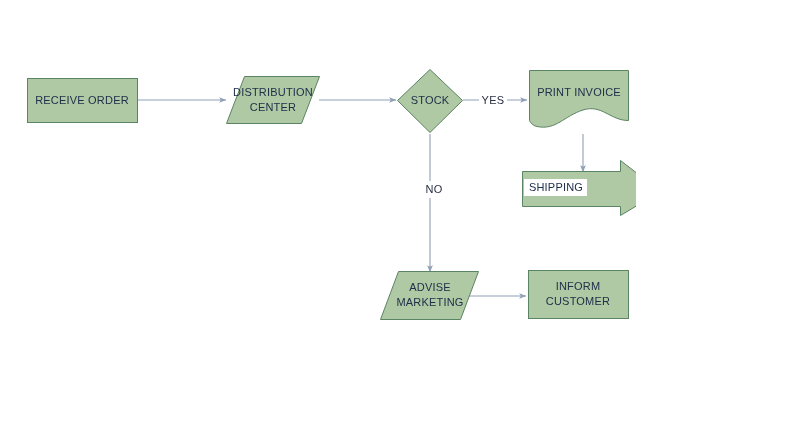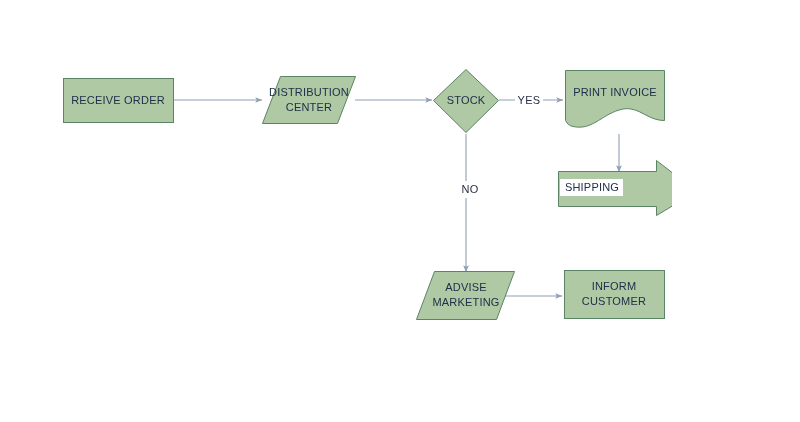--- a/index.html
+++ b/index.html
@@ -10,21 +10,20 @@
   }
   body {
     font-family: "Liberation Sans", sans-serif;
   }
   #canvas {
     position: relative;
     width: 636px;
     height: 422px;
     background: #ffffff;
     overflow: hidden;
-    margin-left: 36px;
   }
   #flow-svg {
     position: absolute;
     left: 0;
     top: 0;
     width: 800px;
     height: 422px;
   }
   .node-text {
     font-family: "Liberation Sans", sans-serif;

